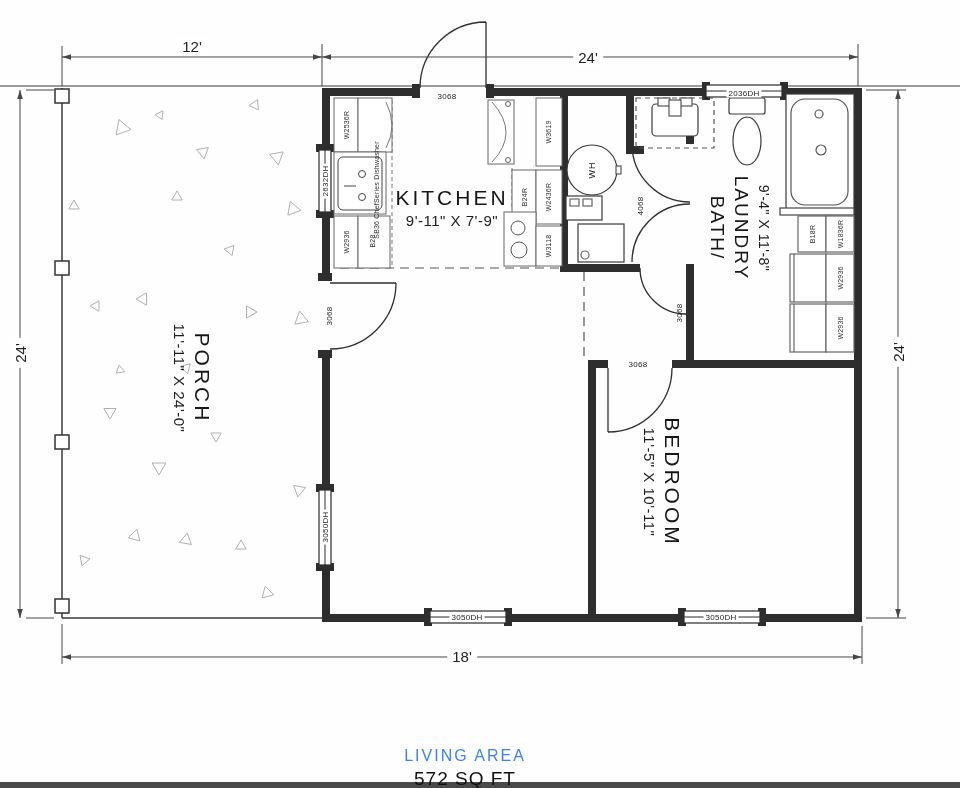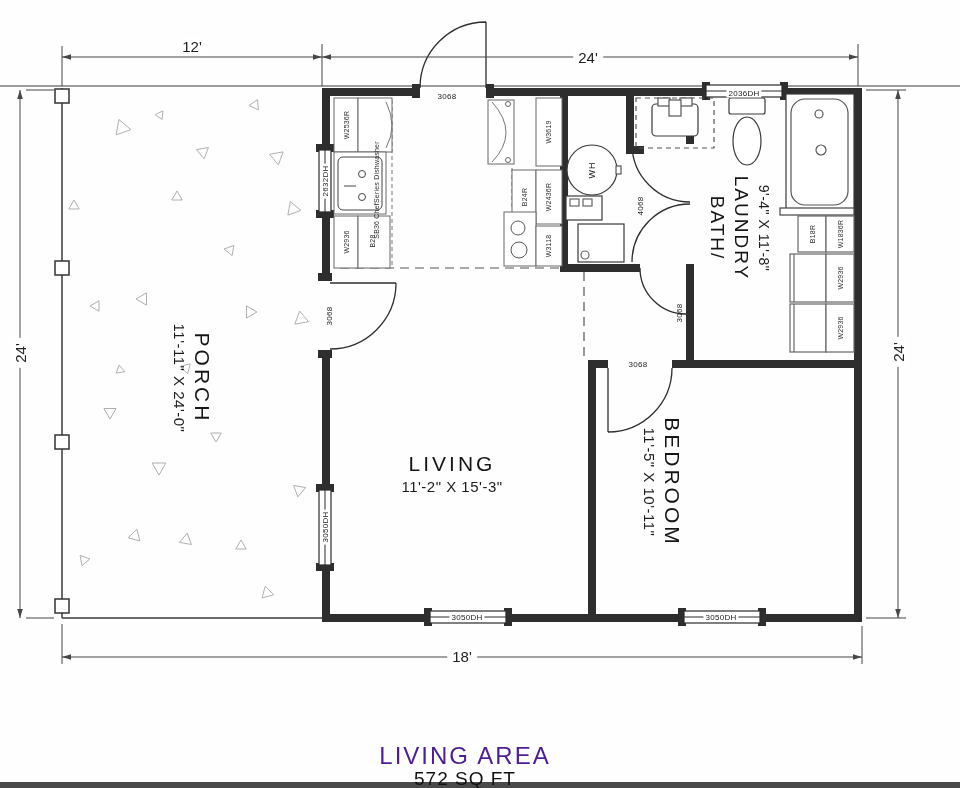--- a/index.html
+++ b/index.html
@@ -12,21 +12,21 @@
   .block{position:absolute;text-align:center;}
   .rname{font-size:21px;letter-spacing:3px;color:#161616;}
   .rsize{font-size:15px;letter-spacing:.5px;margin-top:2px;color:#1d1d1d;}
   .bname{font-size:19px;letter-spacing:2px;color:#161616;line-height:1.25;}
   .bsize{font-size:14px;letter-spacing:.5px;color:#1d1d1d;line-height:1.5;}
   .dim{font-size:15px;background:#fff;padding:0 5px;color:#222;}
   .tag{font-size:8px;color:#1c1c1c;letter-spacing:.3px;}
   .tagbg{background:#fff;padding:0 2px;}
   .cab{font-size:7px;color:#2d2d2d;letter-spacing:.2px;}
   .wh{font-size:9px;letter-spacing:1px;color:#222;}
-  .t1{font-size:24px;letter-spacing:2px;color:#4c1d95;}
+  .t1{font-size:16px;letter-spacing:2px;color:#3b82f6;}
   .t2{font-size:19px;letter-spacing:1px;color:#111;}
 </style>
 </head>
 <body>
 
 <div id="plan">
 
   <svg id="linework" width="960" height="788" viewBox="0 0 960 788">
 
     <line x1="0" y1="86" x2="960" y2="86" stroke="#9c9c9c" stroke-width="2"></line>
@@ -226,23 +226,23 @@
 
     <rect x="0" y="782" width="960" height="6" fill="#4a4a4a"></rect>
   </svg>
 
   <div class="lb dim" style="left:192px;top:46px">12'</div>
   <div class="lb dim" style="left:588px;top:57px">24'</div>
   <div class="lb dim rm90" style="left:20px;top:353px">24'</div>
   <div class="lb dim rm90" style="left:898px;top:352px">24'</div>
   <div class="lb dim" style="left:462px;top:656px">18'</div>
 
-  <div class="block lb" style="left:452px;top:473px">
-    <div class="rname">LIVING</div>
-    <div class="rsize">11'-2" X 15'-3"</div>
+  <div class="block lb" style="left:452px;top:207px">
+    <div class="rname">KITCHEN</div>
+    <div class="rsize">9'-11" X 7'-9"</div>
   </div>
   <div class="block lb r90" style="left:192px;top:378px">
     <div class="rname">PORCH</div>
     <div class="rsize">11'-11" X 24'-0"</div>
   </div>
   <div class="block lb r90" style="left:662px;top:482px">
     <div class="rname">BEDROOM</div>
     <div class="rsize">11'-5" X 10'-11"</div>
   </div>
   <div class="block lb r90" style="left:740px;top:228px">

